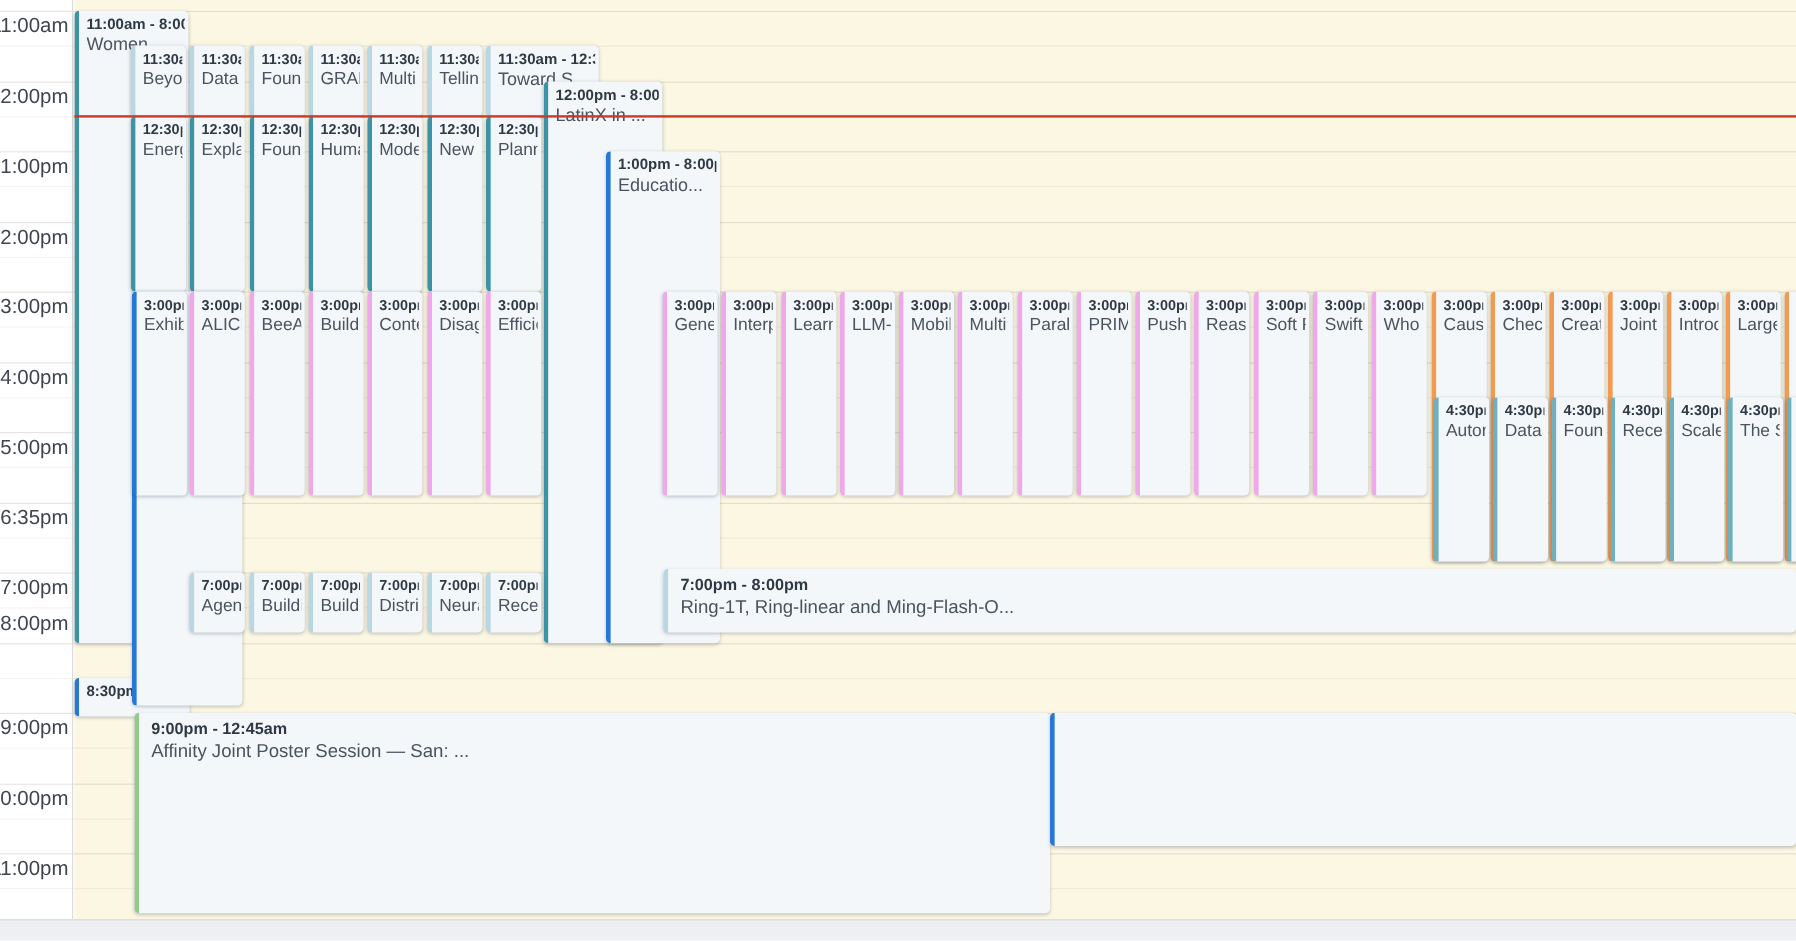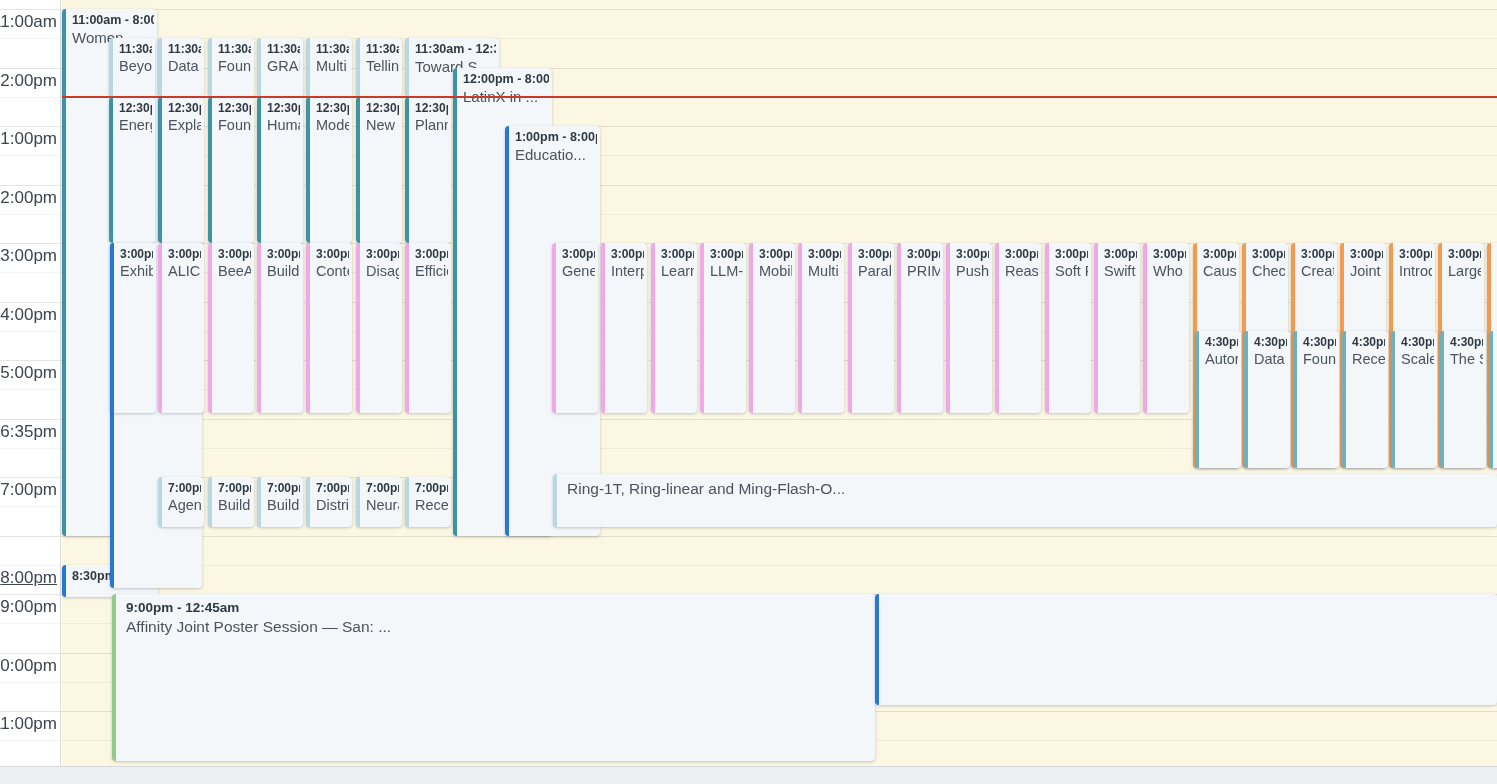--- a/index.html
+++ b/index.html
@@ -73,21 +73,21 @@
   <div id="gutter">
       <div class="time-label" style="top: 12px;">11:00am</div>
       <div class="time-label" style="top: 70.5px;">12:00pm</div>
       <div class="time-label" style="top: 129px;">1:00pm</div>
       <div class="time-label" style="top: 187.5px;">2:00pm</div>
       <div class="time-label" style="top: 246px;">3:00pm</div>
       <div class="time-label" style="top: 304.5px;">4:00pm</div>
       <div class="time-label" style="top: 363px;">5:00pm</div>
       <div class="time-label" style="top: 421.5px;">6:35pm</div>
       <div class="time-label" style="top: 480px;">7:00pm</div>
-      <div class="time-label" style="top: 568px; text-decoration: underline;">8:00pm</div>
+      <div class="time-label" style="top: 510px;">8:00pm</div>
       <div class="time-label" style="top: 597px;">9:00pm</div>
       <div class="time-label" style="top: 655.5px;">10:00pm</div>
       <div class="time-label" style="top: 714px;">11:00pm</div>
     </div>
   <div id="events">
       <div class="ev wide" style="left: 62px; width: 95px; top: 9px; height: 526.5px; border-left-color: rgb(59, 147, 165);">
         <div class="h">11:00am - 8:00pm</div>
         <div class="t">Women ...</div>
       </div>
       <div class="ev small" style="left: 109px; width: 46px; top: 38.25px; height: 58.5px; border-left-color: rgb(185, 214, 227);">
@@ -306,20 +306,21 @@
       </div>
       <div class="ev small" style="left: 356px; width: 46px; top: 477px; height: 49.725px; border-left-color: rgb(185, 214, 227);">
         <div class="h">7:00pm</div>
         <div class="t">Neura</div>
       </div>
       <div class="ev small" style="left: 405px; width: 46px; top: 477px; height: 49.725px; border-left-color: rgb(185, 214, 227);">
         <div class="h">7:00pm</div>
         <div class="t">Recer</div>
       </div>
       <div class="ev big" style="left: 553px; width: 944px; top: 474.075px; height: 52.65px; border-left-color: rgb(185, 214, 227);">
+        <div class="h">7:00pm - 8:00pm</div>
         <div class="t">Ring-1T, Ring-linear and Ming-Flash-O...</div>
       </div>
       <div class="ev big" style="left: 112px; width: 763px; top: 594px; height: 166.725px; border-left-color: rgb(147, 201, 137);">
         <div class="h">9:00pm - 12:45am</div>
         <div class="t">Affinity Joint Poster Session — San: ...</div>
       </div>
       <div class="ev big" style="left: 875px; width: 622px; top: 594px; height: 111.15px; border-left-color: rgb(38, 120, 212);">
       </div>
     </div>
   <div class="now-line" style="background: rgb(201, 58, 43);"></div>

